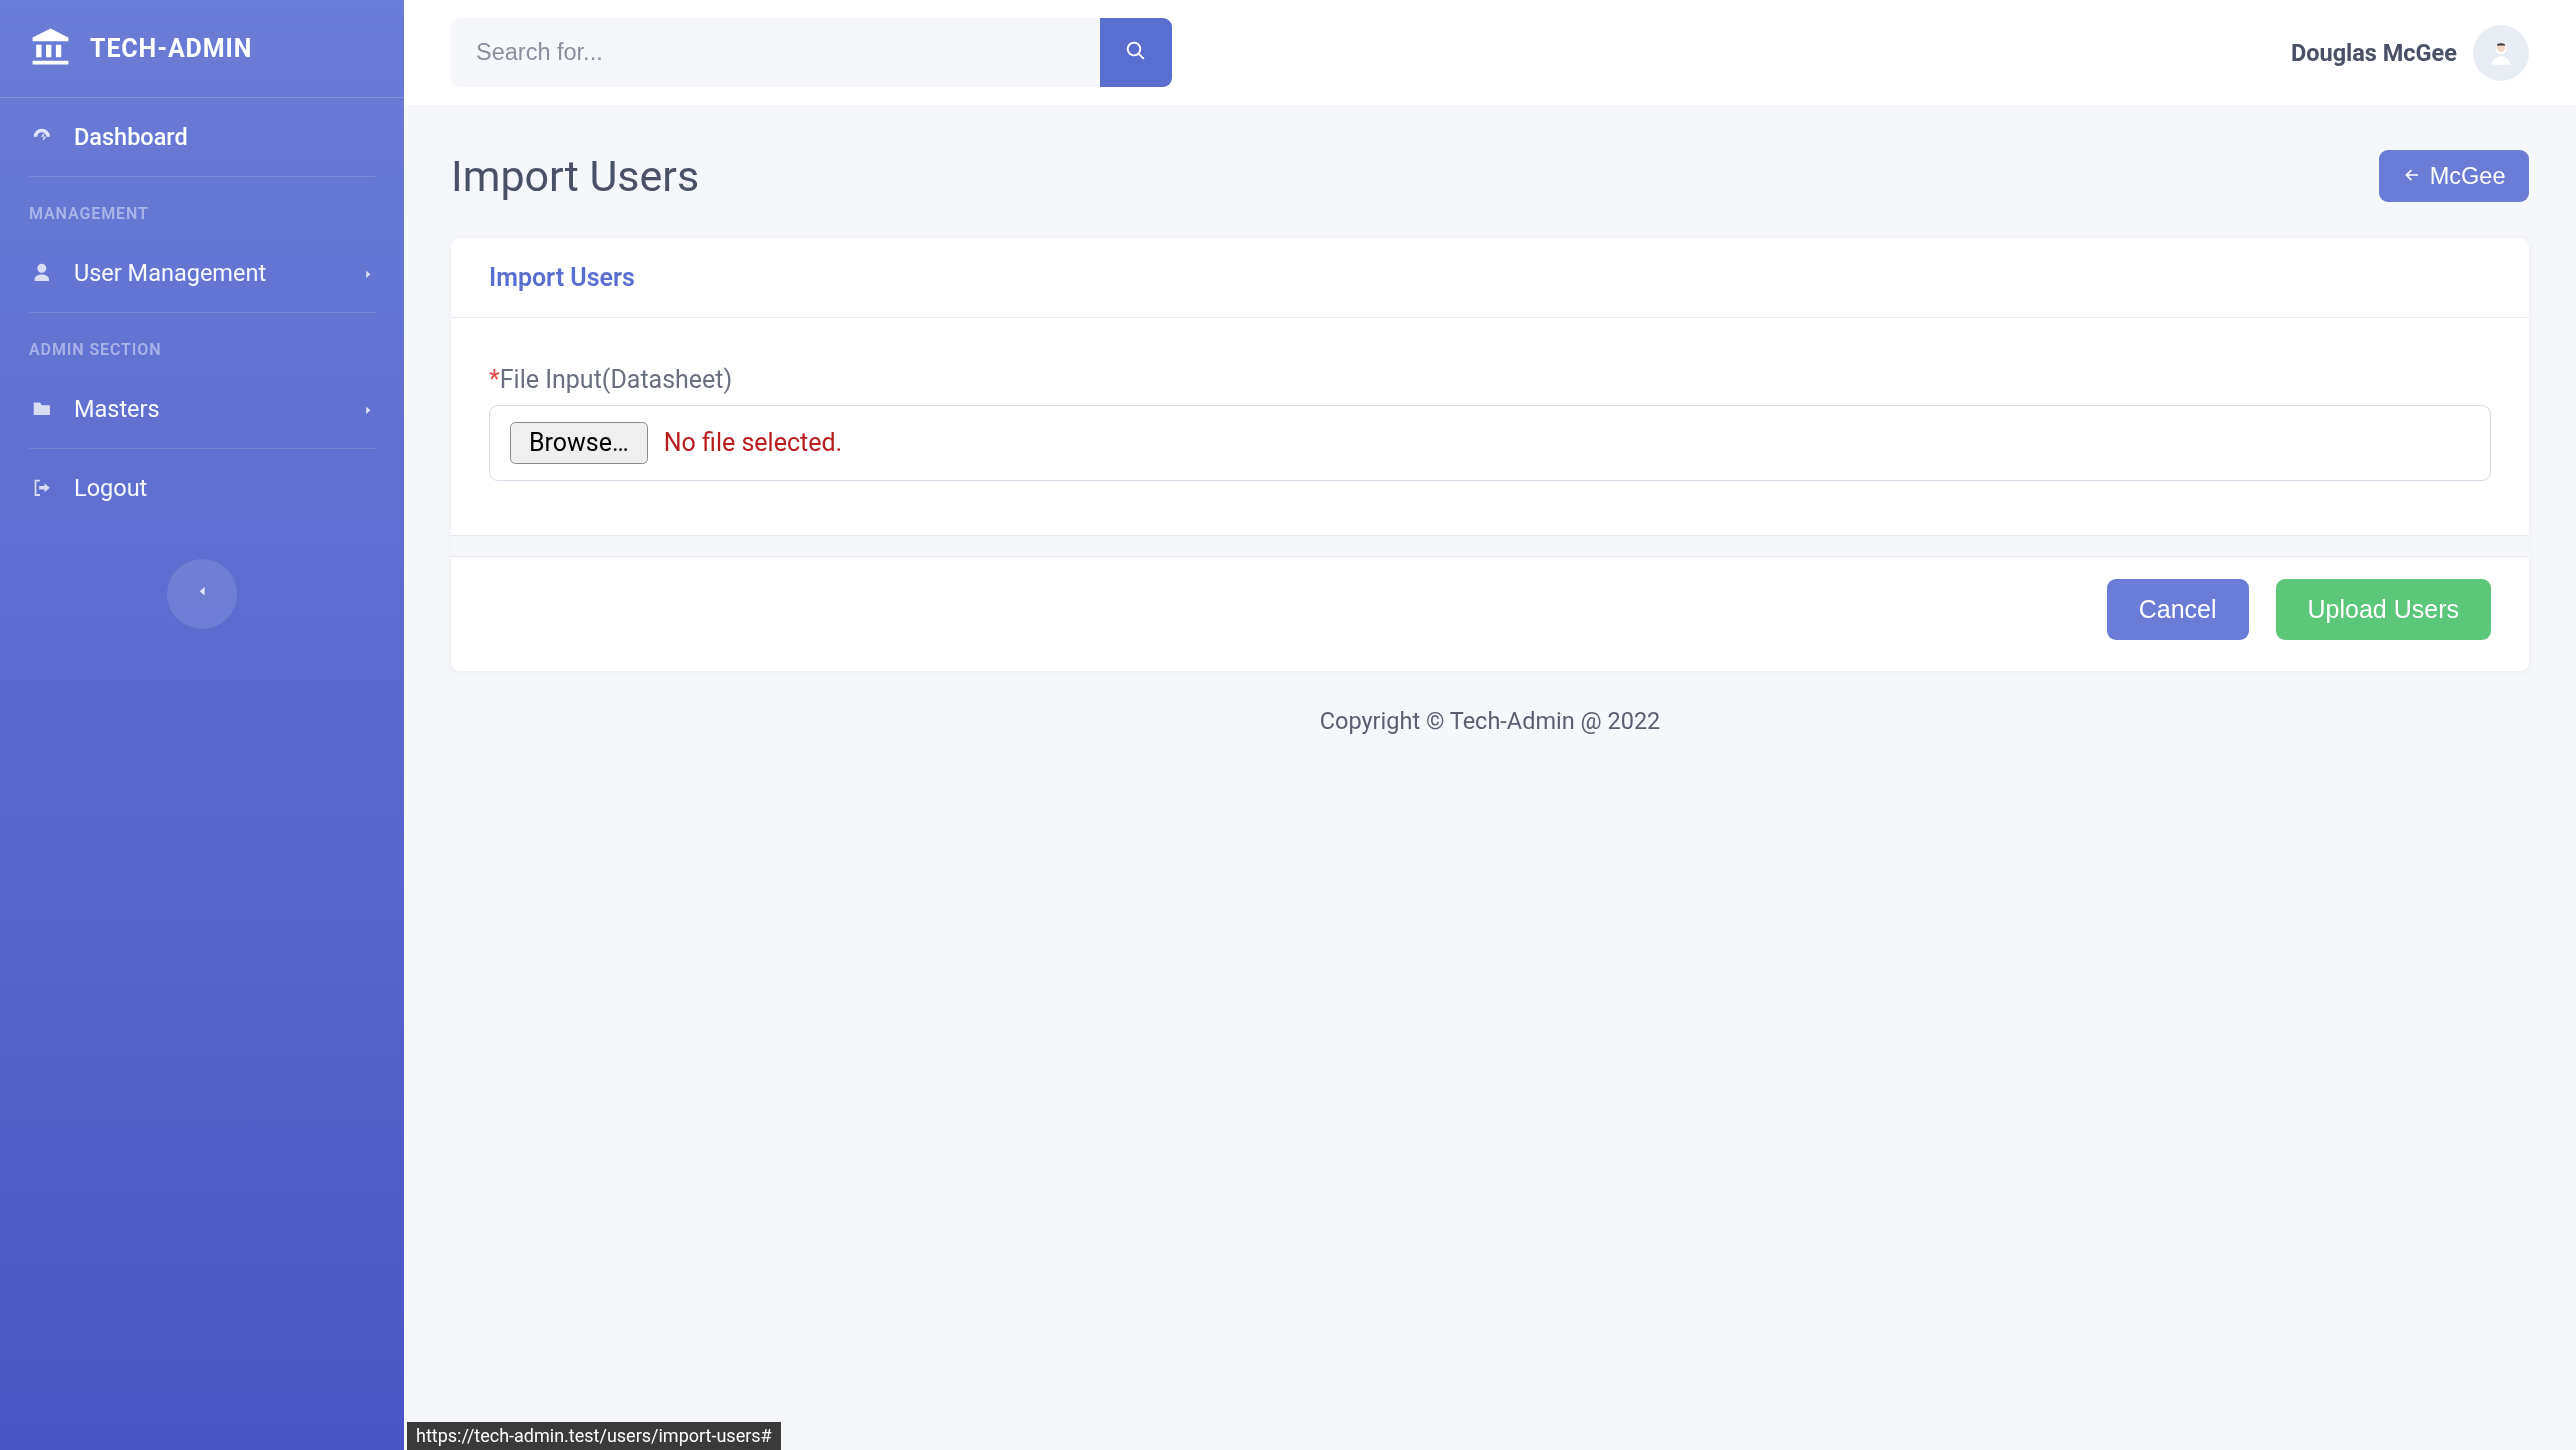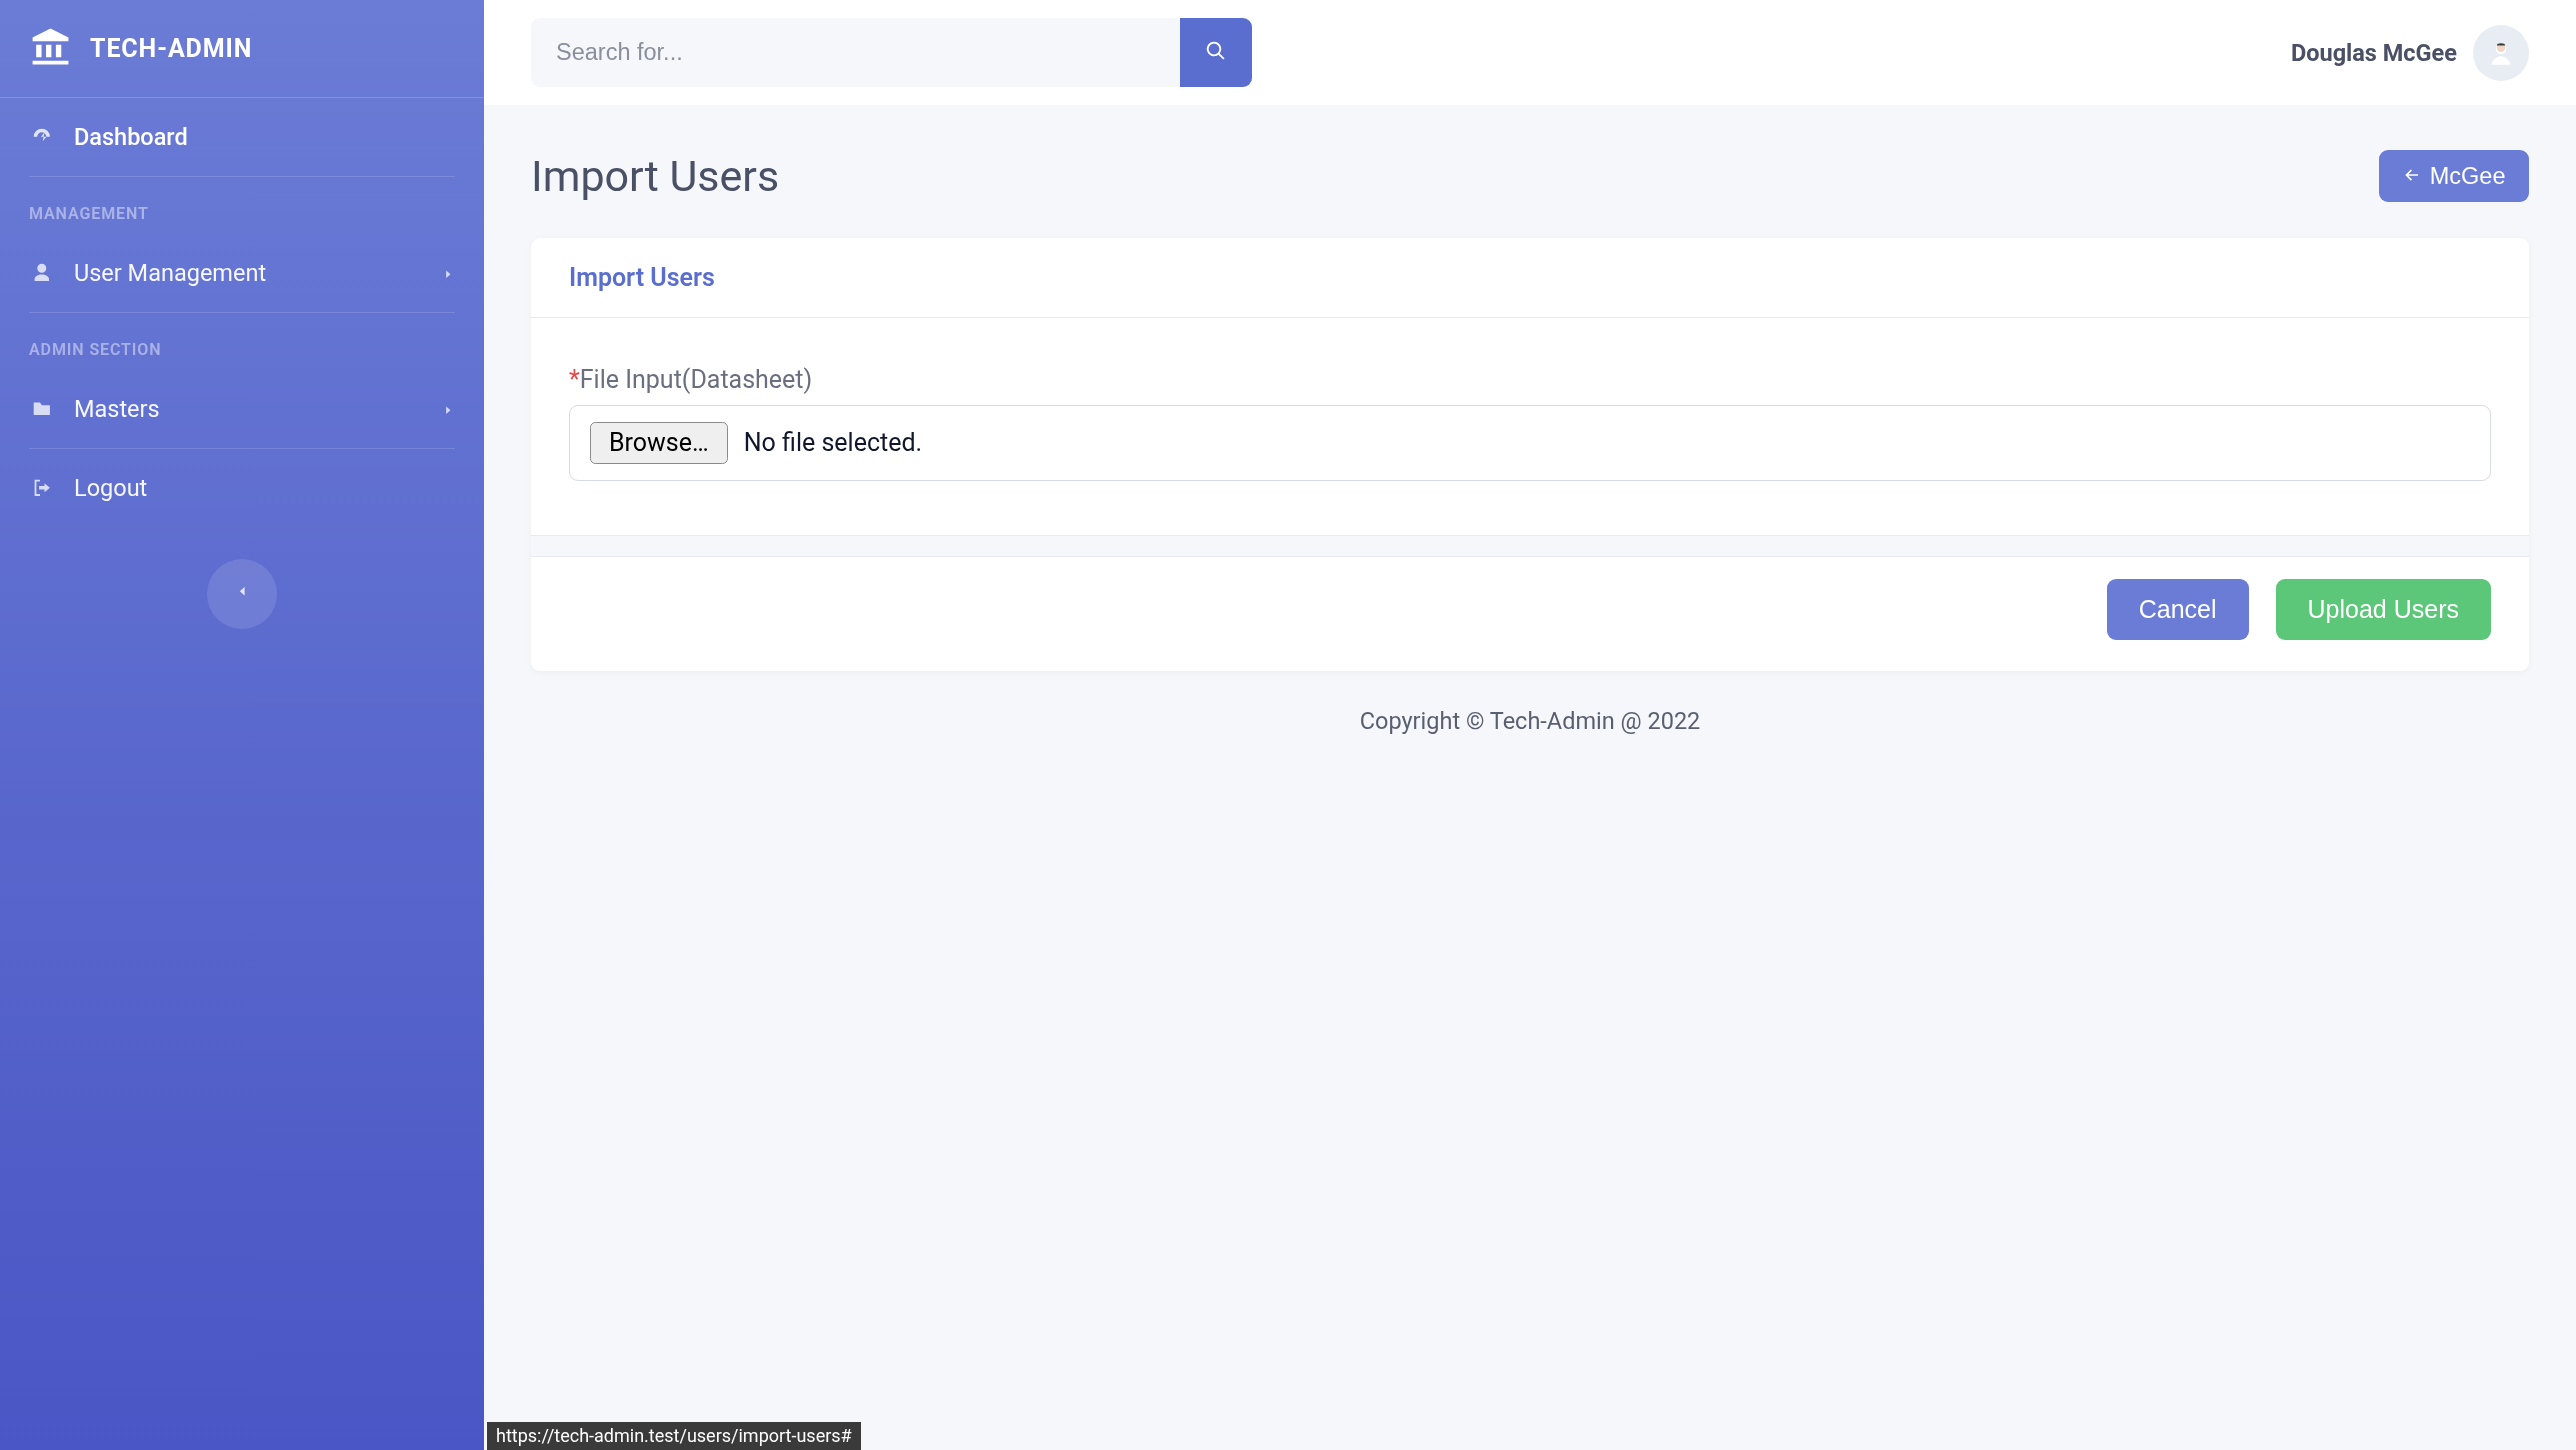--- a/index.html
+++ b/index.html
@@ -14,21 +14,21 @@
   width: 2576px;
   height: 1450px;
   overflow: hidden;
 }
 .app {
   display: flex;
   width: 100%;
   height: 100%;
 }
 .sidebar {
-  width: 484px;
+  width: 404px;
   background: linear-gradient(180deg, #6b7cd6 0%, #4a56c5 100%);
   color: #fff;
   padding: 0;
   display: flex;
   flex-direction: column;
 }
 .brand {
   display: flex;
   align-items: center;
   gap: 18px;
@@ -243,21 +243,21 @@
   background: #efefef;
   border: 1.8px solid #8a8a8a;
   border-radius: 5.4px;
   padding: 5.4px 18px;
   font-size: 25px;
   cursor: pointer;
   font-family: inherit;
 }
 .file-status {
   font-size: 25px;
-  color: #0f172a;
+  color: #b91c1c;
 }
 .card-divider {
   height: 21.6px;
   border-top: 0.9px solid #e6e9f0;
   background: #f5f7fb;
 }
 .card-footer {
   padding: 21.6px 38px 31px 38px;
   display: flex;
   gap: 27px;

